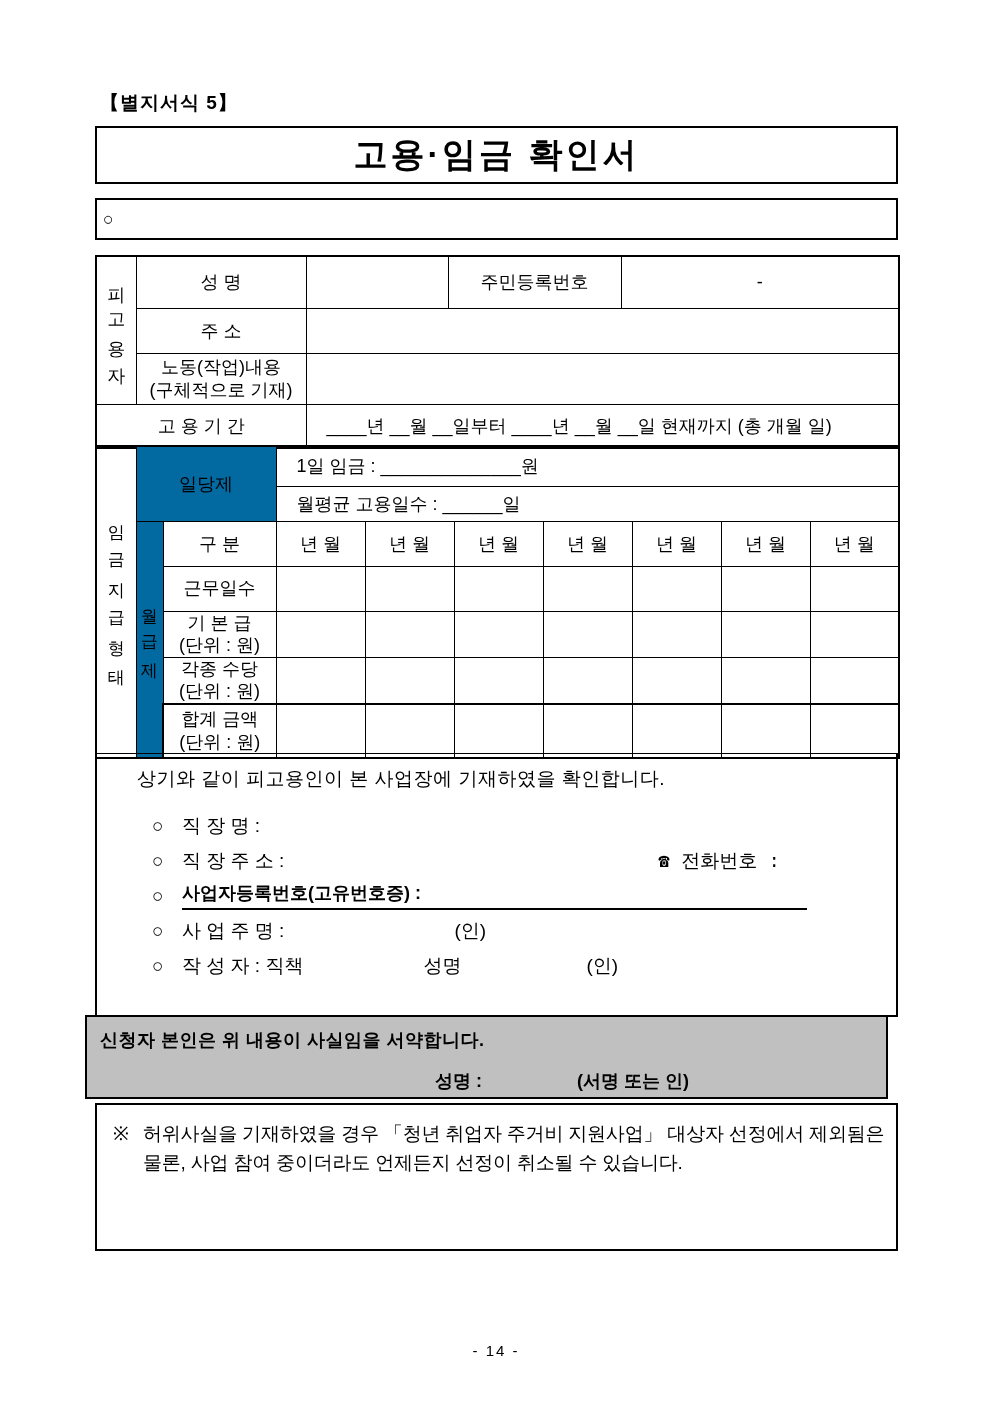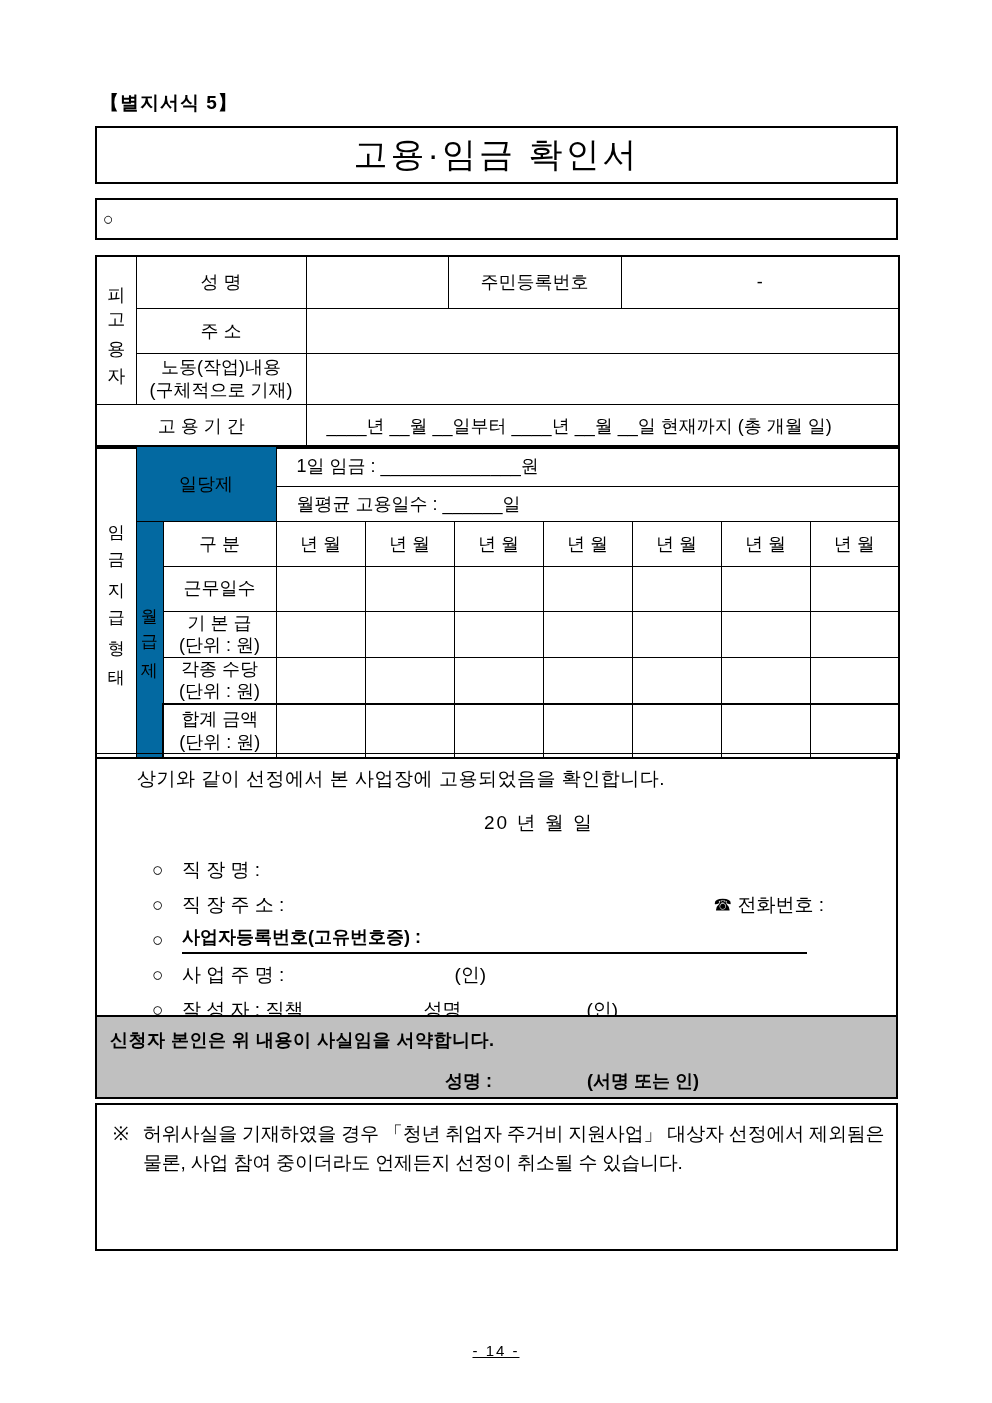--- a/index.html
+++ b/index.html
@@ -15,21 +15,21 @@
   }
   .abs { position: absolute; }
 
   
   .form-label { left: 100px; top: 90px; font-size: 19px; font-weight: bold; letter-spacing: 1px; }
   .title-box {
     left: 95px; top: 126px; width: 803px; height: 58px;
     border: 2px solid #000;
     display: flex; align-items: center; justify-content: center;
   }
-  .title-text { font-size: 34px; font-weight: normal; letter-spacing: 3px; }
+  .title-text { font-size: 34px; font-weight: bold; letter-spacing: 3px; }
 
   .notice-box {
     left: 95px; top: 198px; width: 803px; height: 42px;
     border: 2px solid #000;
     display: flex; align-items: center;
     padding: 0 6px;
     font-size: 16.5px; font-weight: bold;
   }
   .notice-bullet { margin-right: 5px; font-weight: normal; font-size: 18px; }
   .notice-highlight { background: #F6E7C1; padding: 1px 2px; letter-spacing: -0.3px; }
@@ -54,52 +54,52 @@
   
   .confirm-box {
     left: 95px; top: 753px; width: 803px; height: 264px;
     border: 2px solid #000; border-top-width: 1px;
   }
   .confirm-statement { margin: 12px 0 0 40px; font-size: 19px; letter-spacing: 0.5px; }
   .confirm-date { margin-top: 18px; text-align: center; padding-left: 85px; font-size: 19px; letter-spacing: 2px; }
   .confirm-items { margin: 16px 0 0 55px; }
   .confirm-item { display: flex; align-items: center; height: 35px; font-size: 19px; }
   .bullet { width: 30px; font-size: 19px; }
-  .phone-label { margin-left: auto; margin-right: 72px; }
+  .phone-label { margin-left: auto; margin-right: 116px; font-family: Liberation Mono, monospace; }
   .underline-wrap {
     width: 625px; border-bottom: 2px solid #000; padding-bottom: 3px;
     font-weight: bold; font-size: 18px;
   }
   .owner-seal { margin-left: 170px; }
   .author-name { margin-left: 120px; }
   .author-seal { margin-left: 125px; }
 
   
   .pledge-box {
-    left: 95px; top: 1015px; width: 803px; height: 84px;
+    left: 85px; top: 1015px; width: 803px; height: 84px;
     border: 2px solid #000;
     background: #C0C0C0;
   }
   .pledge-statement { margin: 11px 0 0 13px; font-size: 18px; font-weight: bold; letter-spacing: 0.5px; }
   .pledge-sign-row { display: flex; margin-top: 17px; font-size: 18px; font-weight: bold; }
   .pledge-name { margin-left: 348px; }
   .pledge-sign { margin-left: 95px; text-align: right; }
 
   
   .warning-box {
     left: 95px; top: 1103px; width: 803px; height: 148px;
     border: 2px solid #000;
     padding: 14px 10px 0 16px;
   }
   .warning-row { display: flex; font-size: 19px; line-height: 1.55; }
   .warning-marker { width: 30px; flex: none; }
   .warning-text { flex: 1; letter-spacing: -0.2px; }
   .warning-recipient { margin-top: 14px; text-align: right; padding-right: 14px; font-size: 25px; font-weight: bold; letter-spacing: 1px; }
 
-  .footer { left: 0; top: 1342px; width: 100%; text-align: center; font-size: 15px; letter-spacing: 2px; text-decoration: underline; }
+  .footer { left: 0; top: 1342px; width: 100%; text-align: center; font-size: 15px; letter-spacing: 2px; }
 </style>
 </head>
 <body>
 
 <div class="page">
 
   <div class="abs form-label">【별지서식 5】</div>
 
   <div class="abs title-box">
     <span class="title-text">고용·임금 확인서</span>
@@ -231,22 +231,21 @@
       <td></td>
           <td></td>
       <td></td>
           <td></td>
       <td></td>
     </tr>
   </tbody>
     </table>
 
   <div class="abs confirm-box">
-    <div class="confirm-statement">상기와 같이 선정에서 본 사업장에 고용되었음을 확인합니다.</div>
-    <div class="confirm-date">20   년     월      일</div>
+    <div class="confirm-statement">상기와 같이 피고용인이 본 사업장에 기재하였을 확인합니다.</div>
     <div class="confirm-items">
       <div class="confirm-item">
         <span class="bullet">○</span>
         <span>직      장      명 :</span>
       </div>
       <div class="confirm-item">
         <span class="bullet">○</span>
         <span>직  장  주  소 :</span>
         <span class="phone-label">☎ 전화번호 :</span>
       </div>

